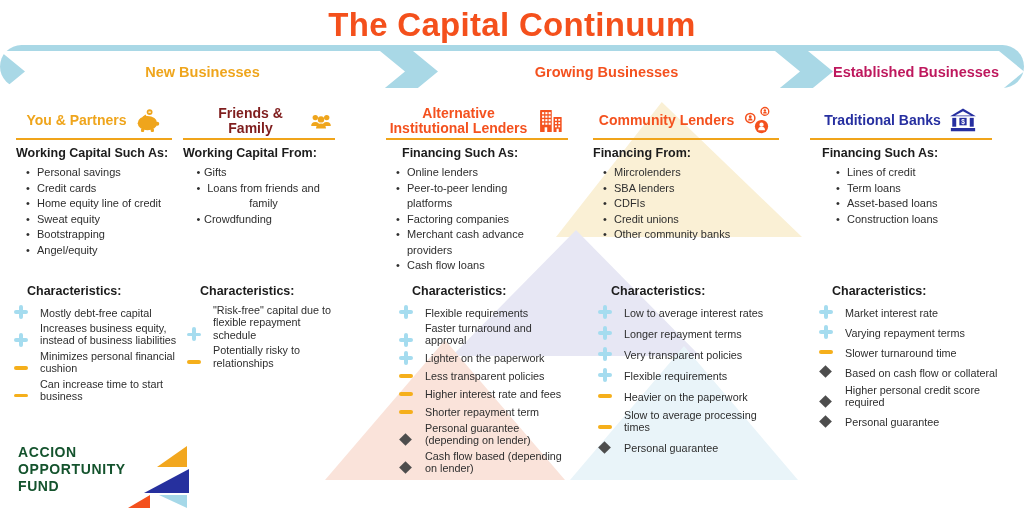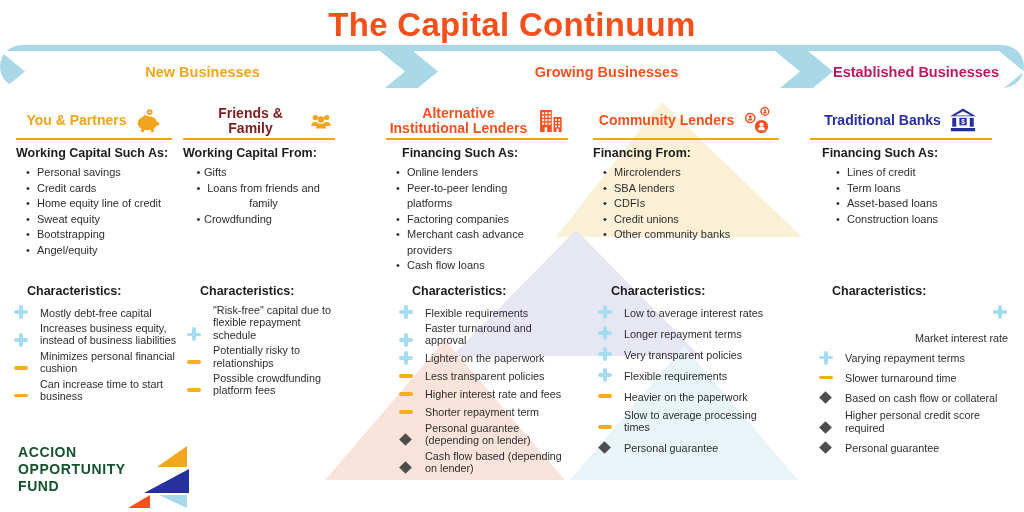--- a/index.html
+++ b/index.html
@@ -369,24 +369,20 @@
       <div class="char-row">
         <span class="ic plus"></span>
         <span class="ctxt">"Risk-free" capital due to flexible repayment schedule</span>
       </div>
 
       <div class="char-row">
         <span class="ic minus"></span>
         <span class="ctxt">Potentially risky to relationships</span>
       </div>
 
-      <div class="char-row">
-        <span class="ic minus"></span>
-        <span class="ctxt">Possible crowdfunding platform fees</span>
-      </div>
     </div>
 </div>
 
 <div class="chars-block chars-3">
   <div class="char-heading">Characteristics:</div>
   <div style="max-width:172px;">
 
       <div class="char-row">
         <span class="ic plus"></span>
         <span class="ctxt">Flexible requirements</span>
@@ -468,21 +464,21 @@
         <span class="ctxt">Personal guarantee</span>
       </div>
 
     </div>
 </div>
 
 <div class="chars-block chars-5">
   <div class="char-heading">Characteristics:</div>
   <div style="max-width:190px;">
 
-      <div class="char-row" style="margin-bottom:5px;flex-direction:column;">
+      <div class="char-row" style="margin-bottom:5px;">
         <span class="ic plus"></span>
         <span class="ctxt">Market interest rate</span>
       </div>
 
       <div class="char-row" style="margin-bottom:5px;">
         <span class="ic plus"></span>
         <span class="ctxt">Varying repayment terms</span>
       </div>
 
       <div class="char-row" style="margin-bottom:5px;">

